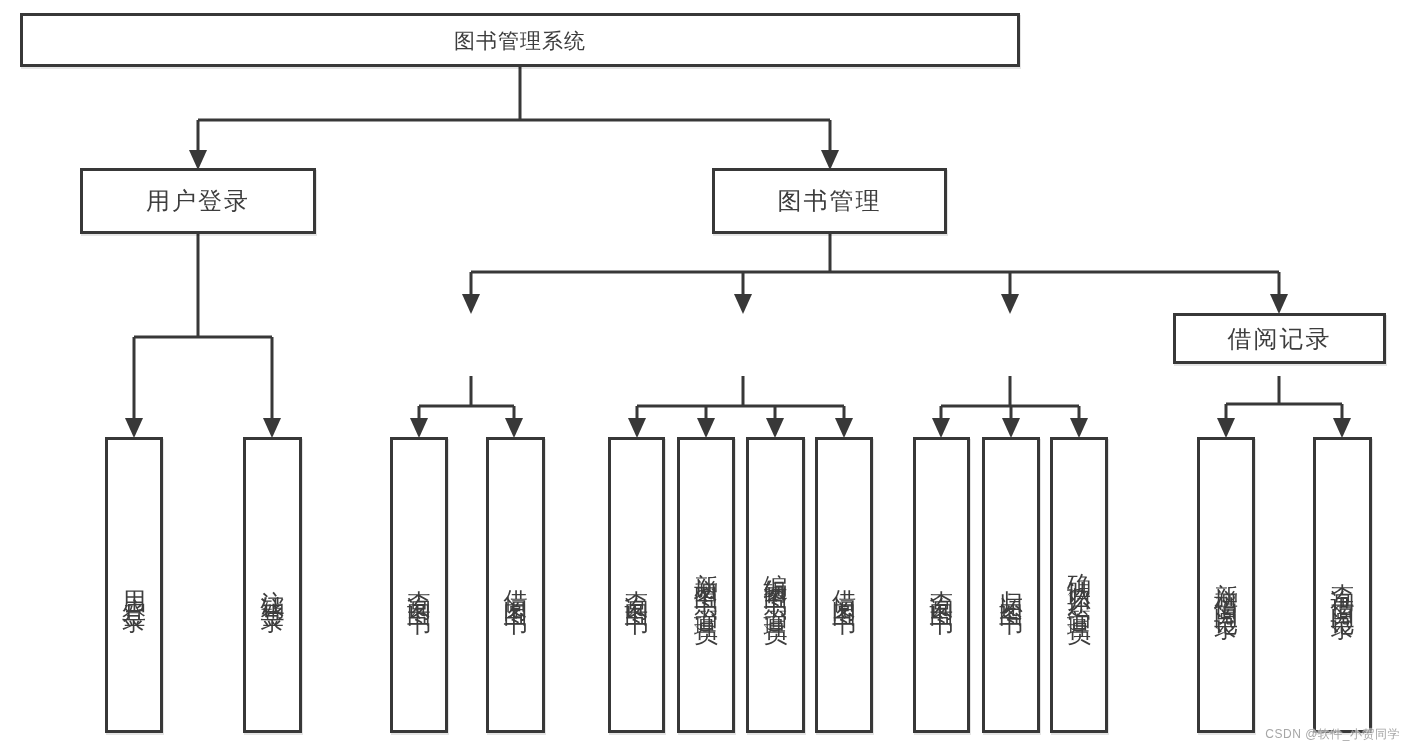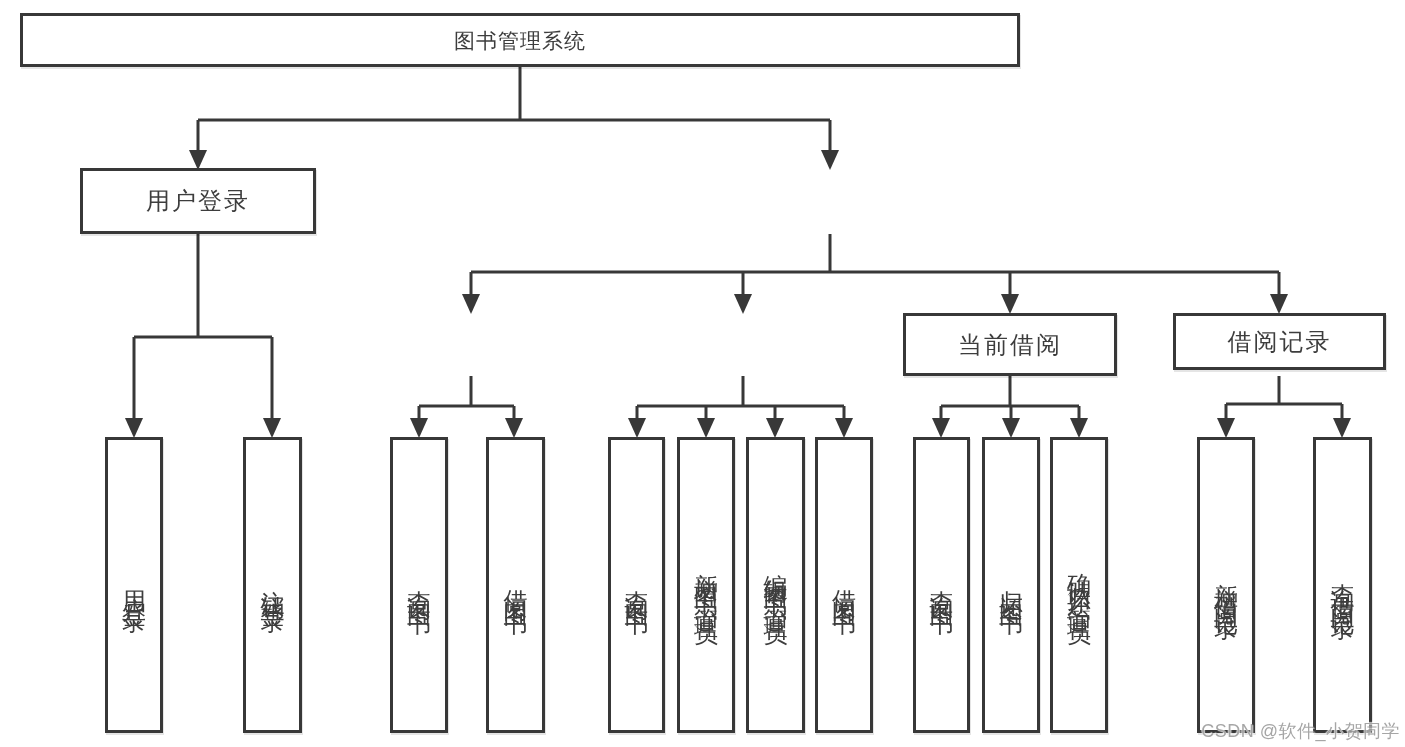--- a/index.html
+++ b/index.html
@@ -42,21 +42,21 @@
     writing-mode:vertical-rl;
     text-orientation:mixed;
     font-size:24px;
     letter-spacing:7px;
     line-height:1;
     white-space:nowrap;
   }
   .watermark{
     position:absolute;
     right:5px;bottom:4px;
-    font-size:18px;
+    font-size:12px;
     color:var(--watermark);
     letter-spacing:0.5px;
     white-space:nowrap;
     text-shadow:1px 1px 1px rgba(255,255,255,0.8),-1px -1px 1px rgba(255,255,255,0.8);
     z-index:5;
   }
 </style>
 </head>
 <body>
 
@@ -120,25 +120,25 @@
     <path class="arrow" d="M1333 418 H1351 L1342 438 Z"></path>
   </svg>
 
   <div class="box" style="left:20px;top:13px;width:1000px;height:54px">
     <span class="hlabel title">图书管理系统</span>
   </div>
 
   <div class="box" style="left:80px;top:168px;width:236px;height:66px">
     <span class="hlabel">用户登录</span>
   </div>
+  <div class="box" style="left:712px;top:168px;width:235px;height:66px">
+    <span class="hlabel">图书管理</span>
+  </div>
 
-  <div class="box" style="left:903px;top:313px;width:214px;height:63px">
-    <span class="hlabel">当前借阅</span>
-  </div>
-  <div class="box" style="left:1173px;top:313px;width:213px;height:57px">
+  <div class="box" style="left:1173px;top:313px;width:213px;height:51px">
     <span class="hlabel">借阅记录</span>
   </div>
 
   <div class="box" style="left:105px;top:437px;width:58px;height:296px">
     <span class="vlabel">用户登录</span>
   </div>
   <div class="box" style="left:243px;top:437px;width:59px;height:296px">
     <span class="vlabel">注销登录</span>
   </div>
 

